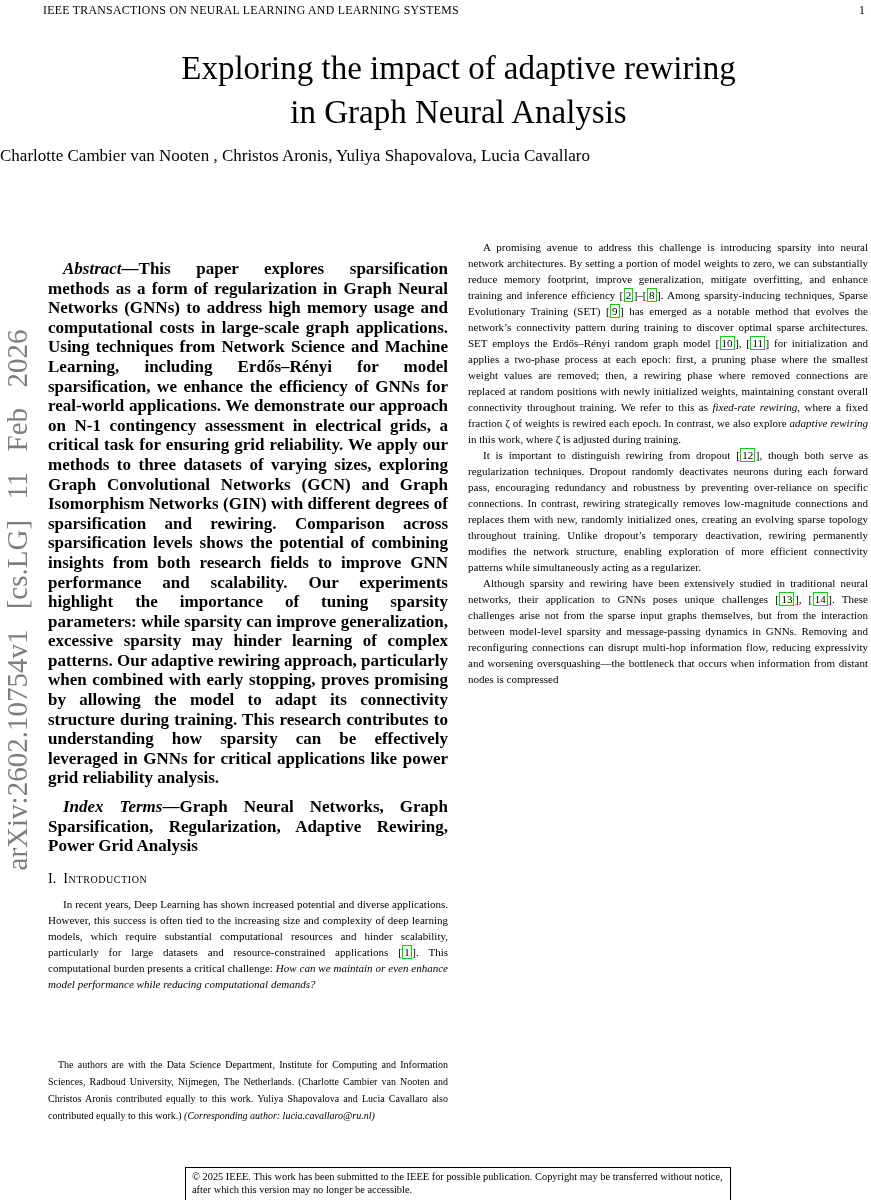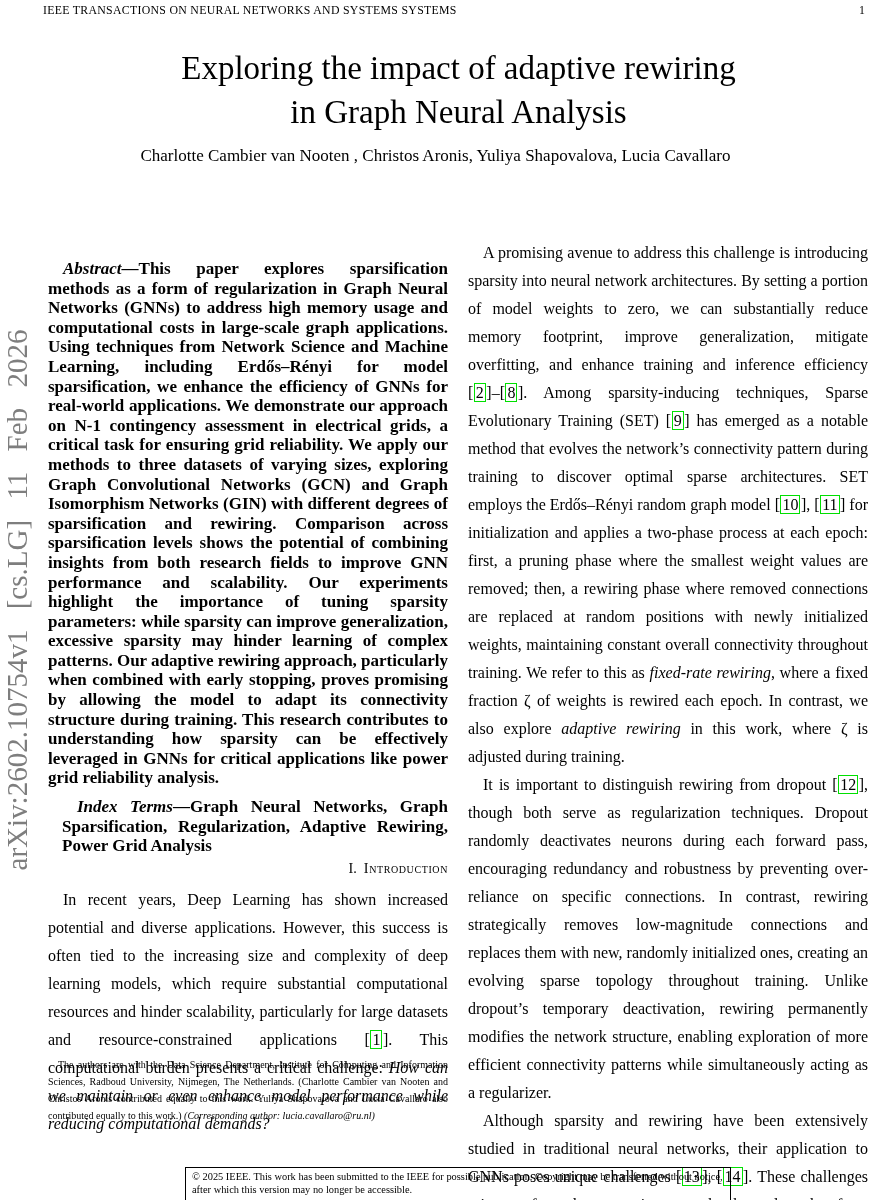--- a/index.html
+++ b/index.html
@@ -16,29 +16,29 @@
     position:absolute;top:580px;left:-329px;width:700px;height:40px;
     transform:rotate(-90deg);text-align:center;
     font-size:29px;color:var(--watermark-color,#7E7E7E);
     word-spacing:0.45em;white-space:nowrap;
   }
   .title{
     position:absolute;top:46px;left:0;width:100%;text-align:center;
     font-size:33px;line-height:44px;font-weight:400;margin-left:23px;
   }
   .authors{
-    position:absolute;top:146px;left:0;width:100%;text-align:center;font-size:17px;
+    position:absolute;top:146px;left:0;width:100%;text-align:left;font-size:17px;
   }
   .col-left{position:absolute;left:48px;top:259px;width:400px;}
   .col-right{position:absolute;left:468px;top:239px;width:400px;}
-  p{margin:0;text-align:justify;text-indent:15px;font-size:16px;line-height:28px;}
+  p{margin:0;text-align:justify;text-indent:15px;font-size:11px;line-height:16px;}
   p.abstract,p.index-terms{font-weight:bold;font-size:17px;line-height:19.6px;}
-  p.index-terms{margin-top:9px;margin-left:14px;}
+  p.index-terms{margin-top:9px;}
   h2.section-heading{
-    font-size:14.2px;font-weight:400;text-align:right;margin:4px 0 9px;text-indent:0;
+    font-size:14.2px;font-weight:400;text-align:left;margin:14px 0 9px;text-indent:0;
   }
   h2.section-heading .sc{font-variant:small-caps;letter-spacing:0.6px;margin-left:7px;}
   .footnote{
     position:absolute;left:48px;top:1056px;width:400px;
     font-size:10px;line-height:17px;text-align:justify;text-indent:10px;
   }
   .footer-box{
     position:absolute;left:185px;top:1167px;width:546px;box-sizing:border-box;
     border:1px solid #000;padding:3px 6px 4px;font-size:10.4px;line-height:12.8px;
     text-align:left;
@@ -47,21 +47,21 @@
     border:1px solid var(--cite-color,#00E000);
     padding:0 1px;margin:0 0.5px;display:inline;
   }
   .i{font-style:italic;}
 </style>
 </head>
 <body>
 
 <div class="page">
 
-  <div class="running-header">IEEE TRANSACTIONS ON NEURAL NETWORKS AND SYSTEMS SYSTEMS</div>
+  <div class="running-header">IEEE TRANSACTIONS ON NEURAL LEARNING AND LEARNING SYSTEMS</div>
   <div class="page-number">1</div>
 
   <div class="watermark">arXiv:2602.10754v1 [cs.LG] 11 Feb 2026</div>
 
   <div class="title">
     <div>Exploring the impact of adaptive rewiring</div>
     <div>in Graph Neural Analysis</div>
   </div>
 
   <div class="authors">Charlotte Cambier van Nooten , Christos Aronis, Yuliya Shapovalova, Lucia Cavallaro</div>

